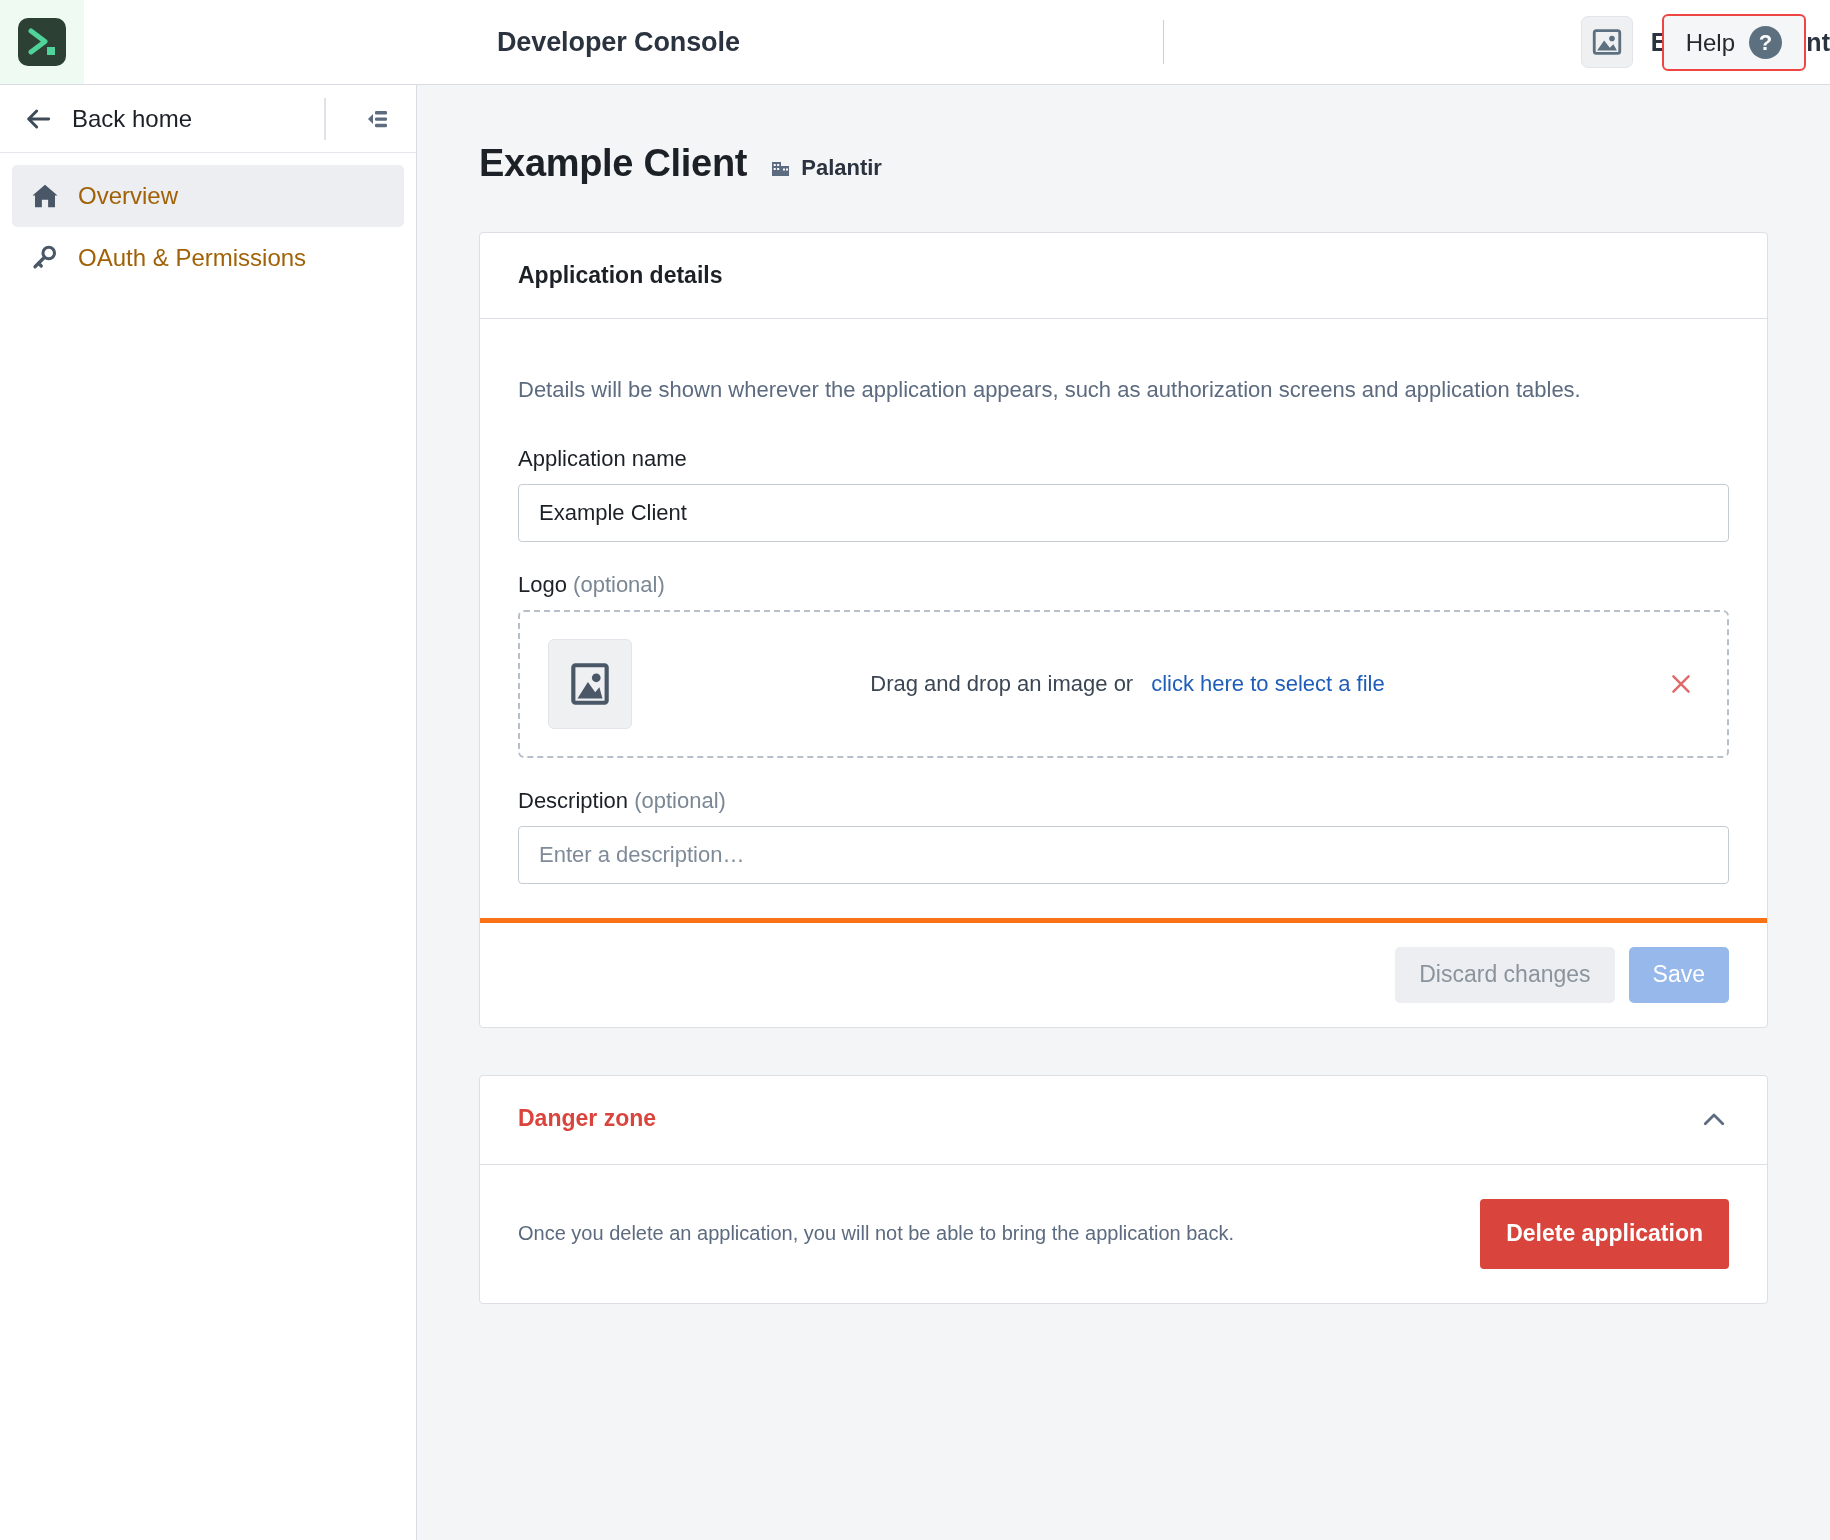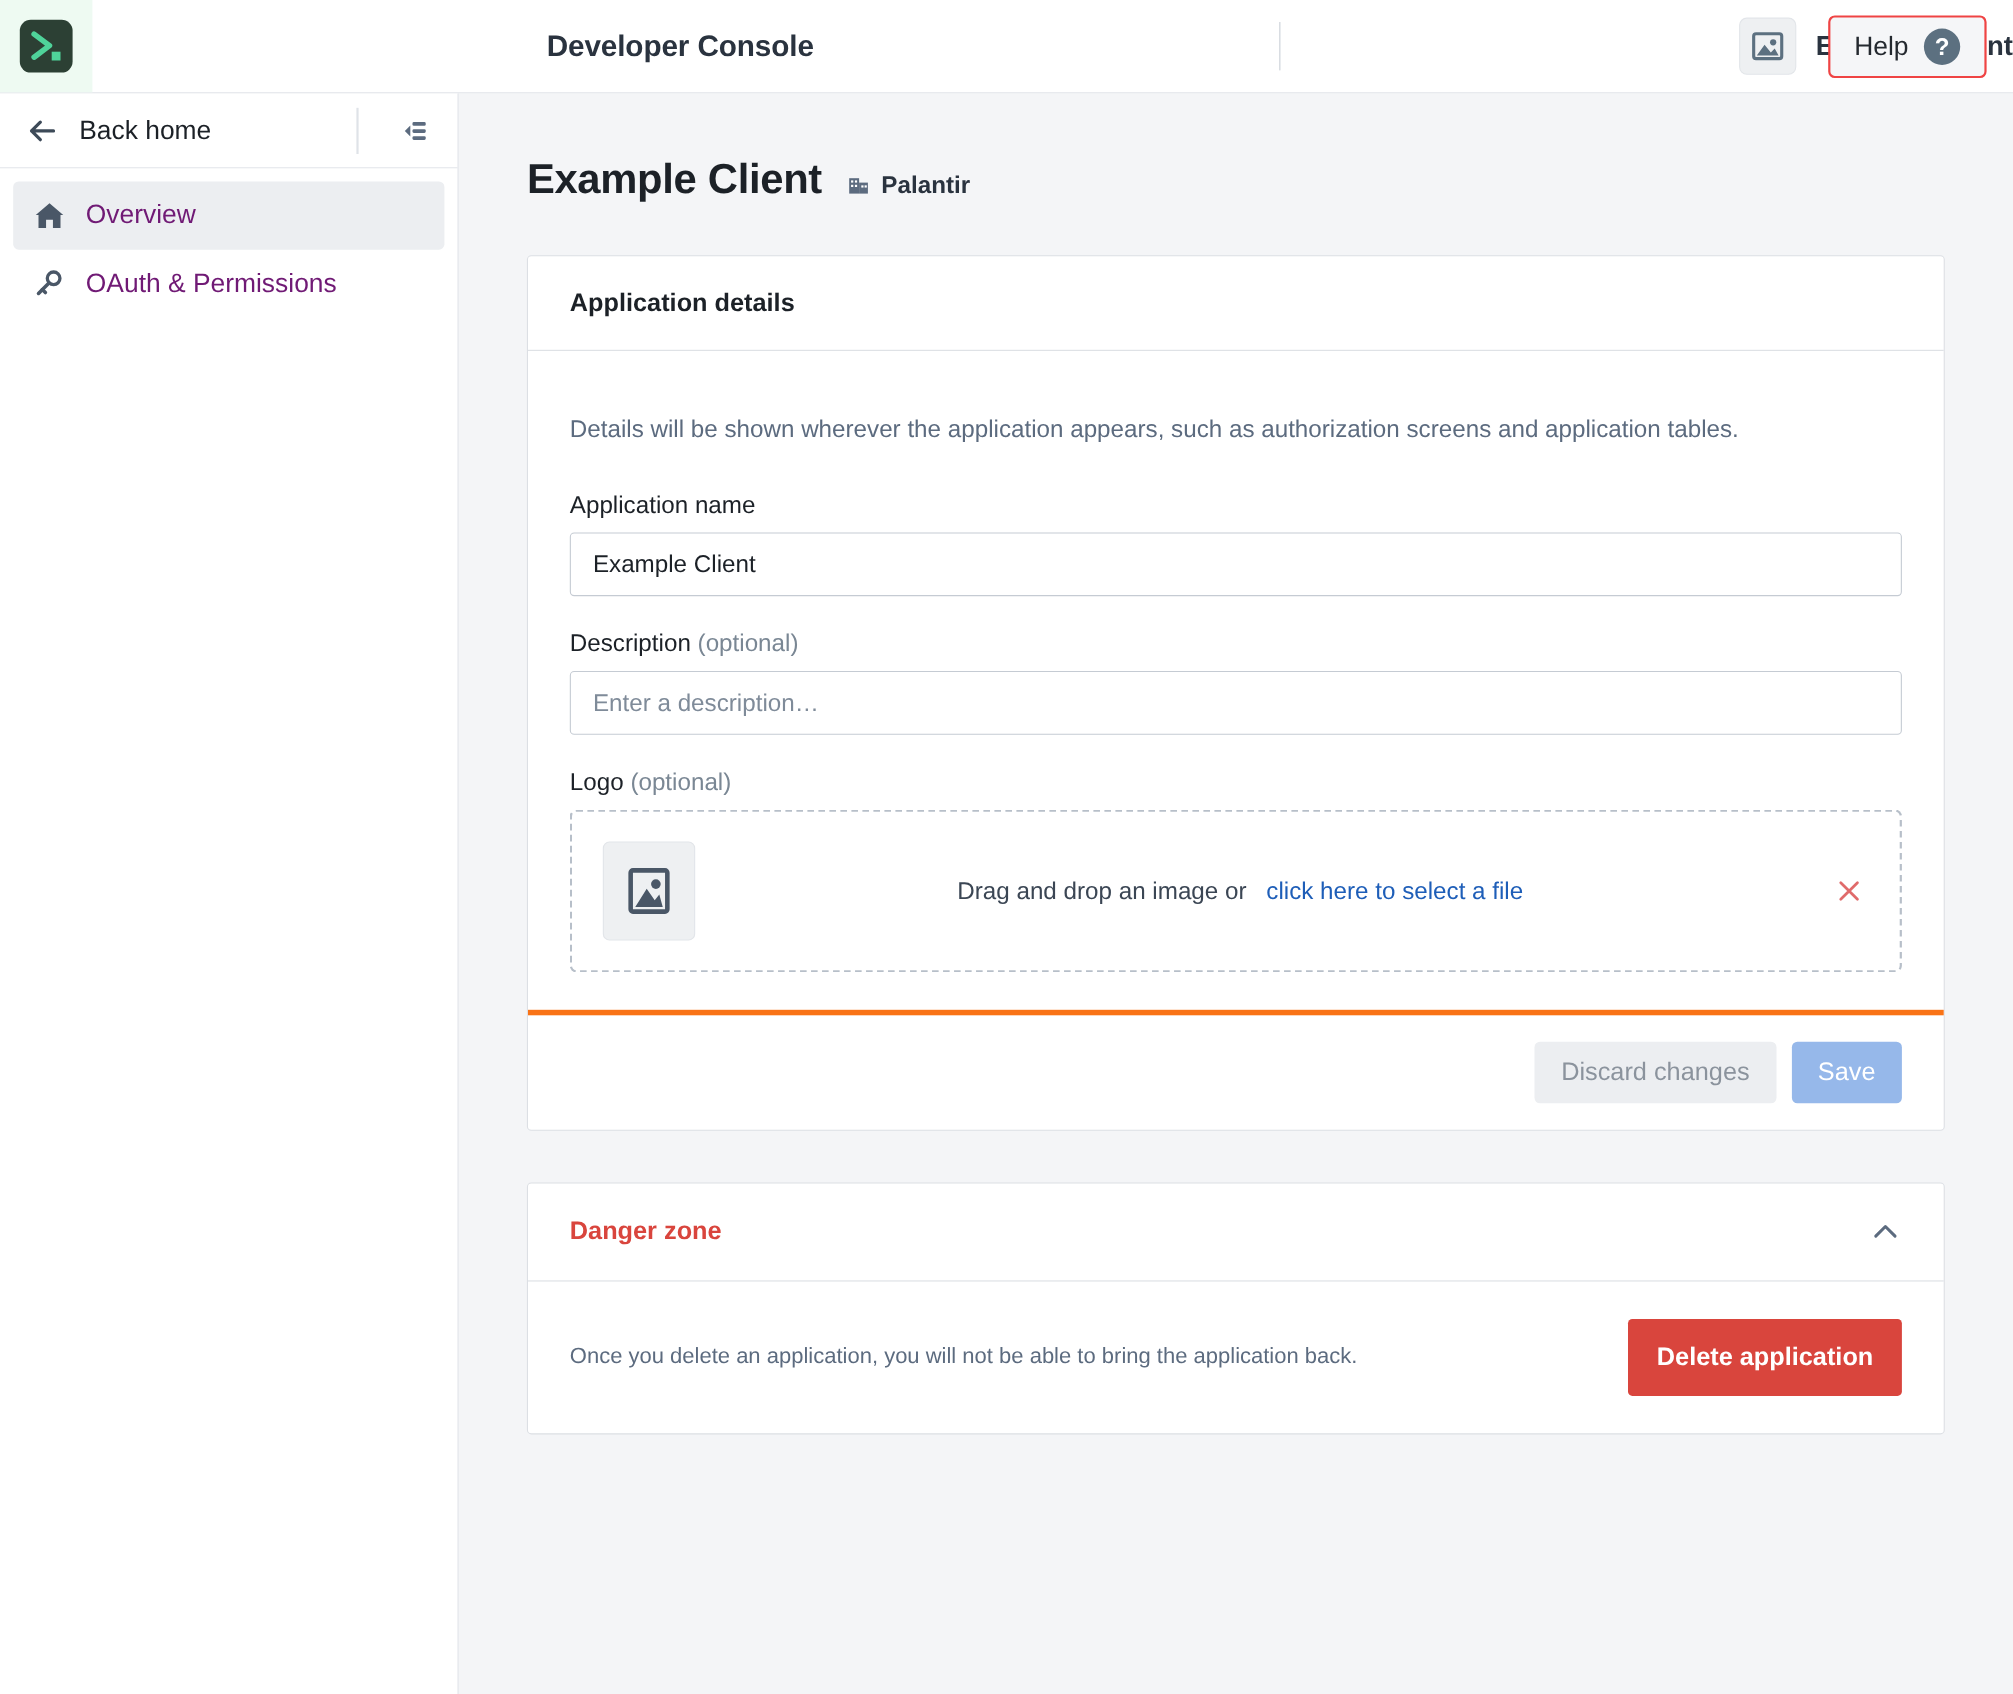--- a/index.html
+++ b/index.html
@@ -130,21 +130,21 @@
   .nav-item {
     height: 62px;
     display: flex;
     align-items: center;
     gap: 18px;
     padding: 0 18px;
     border-radius: 5px;
     cursor: pointer;
   }
   .nav-item.active { background: #eceef1; }
-  .nav-label { font-size: 24px; color: #701a75; }
+  .nav-label { font-size: 24px; color: #a16207; }
 
   
   .main {
     position: absolute;
     top: 85px; left: 417px;
     width: 1413px;
     height: 1455px;
     background: #f4f5f7;
     overflow: hidden;
   }
@@ -412,28 +412,20 @@
   </div>
 
   <div class="card">
     <div class="card-header">Application details</div>
     <div class="card-body">
       <div class="desc-text">Details will be shown wherever the application appears, such as authorization screens and application tables.</div>
 
       <div class="field">
         <span class="field-label">Application name</span>
         <input class="text-input" type="text" value="Example Client" style="">
-      </div>
-
-      <div class="field">
-        <span class="field-label">
-          <span>Description</span>
-          <span class="optional">(optional)</span>
-        </span>
-        <input class="text-input" type="text" placeholder="Enter a description…" style="">
       </div>
 
       <div class="field">
         <span class="field-label">
           <span>Logo</span>
           <span class="optional">(optional)</span>
         </span>
         <div class="dropzone">
           <div class="dz-thumb">
             <svg width="50" height="50" viewBox="0 0 24 24">
@@ -446,20 +438,28 @@
             <span>Drag and drop an image or</span>
             <span class="dz-link">click here to select a file</span>
           </div>
           <div class="dz-remove">
             <svg width="26" height="26" viewBox="0 0 24 24">
               <path d="M5 5 L19 19 M19 5 L5 19" stroke="#e06b6b" stroke-width="2.3" stroke-linecap="round"></path>
             </svg>
           </div>
         </div>
       </div>
+
+      <div class="field">
+        <span class="field-label">
+          <span>Description</span>
+          <span class="optional">(optional)</span>
+        </span>
+        <input class="text-input" type="text" placeholder="Enter a description…" style="">
+      </div>
     </div>
     <div class="card-footer">
       <button class="btn btn-discard">Discard changes</button>
       <button class="btn btn-save">Save</button>
     </div>
   </div>
 
   <div class="card">
     <div class="danger-header">
       <span class="danger-title">Danger zone</span>

